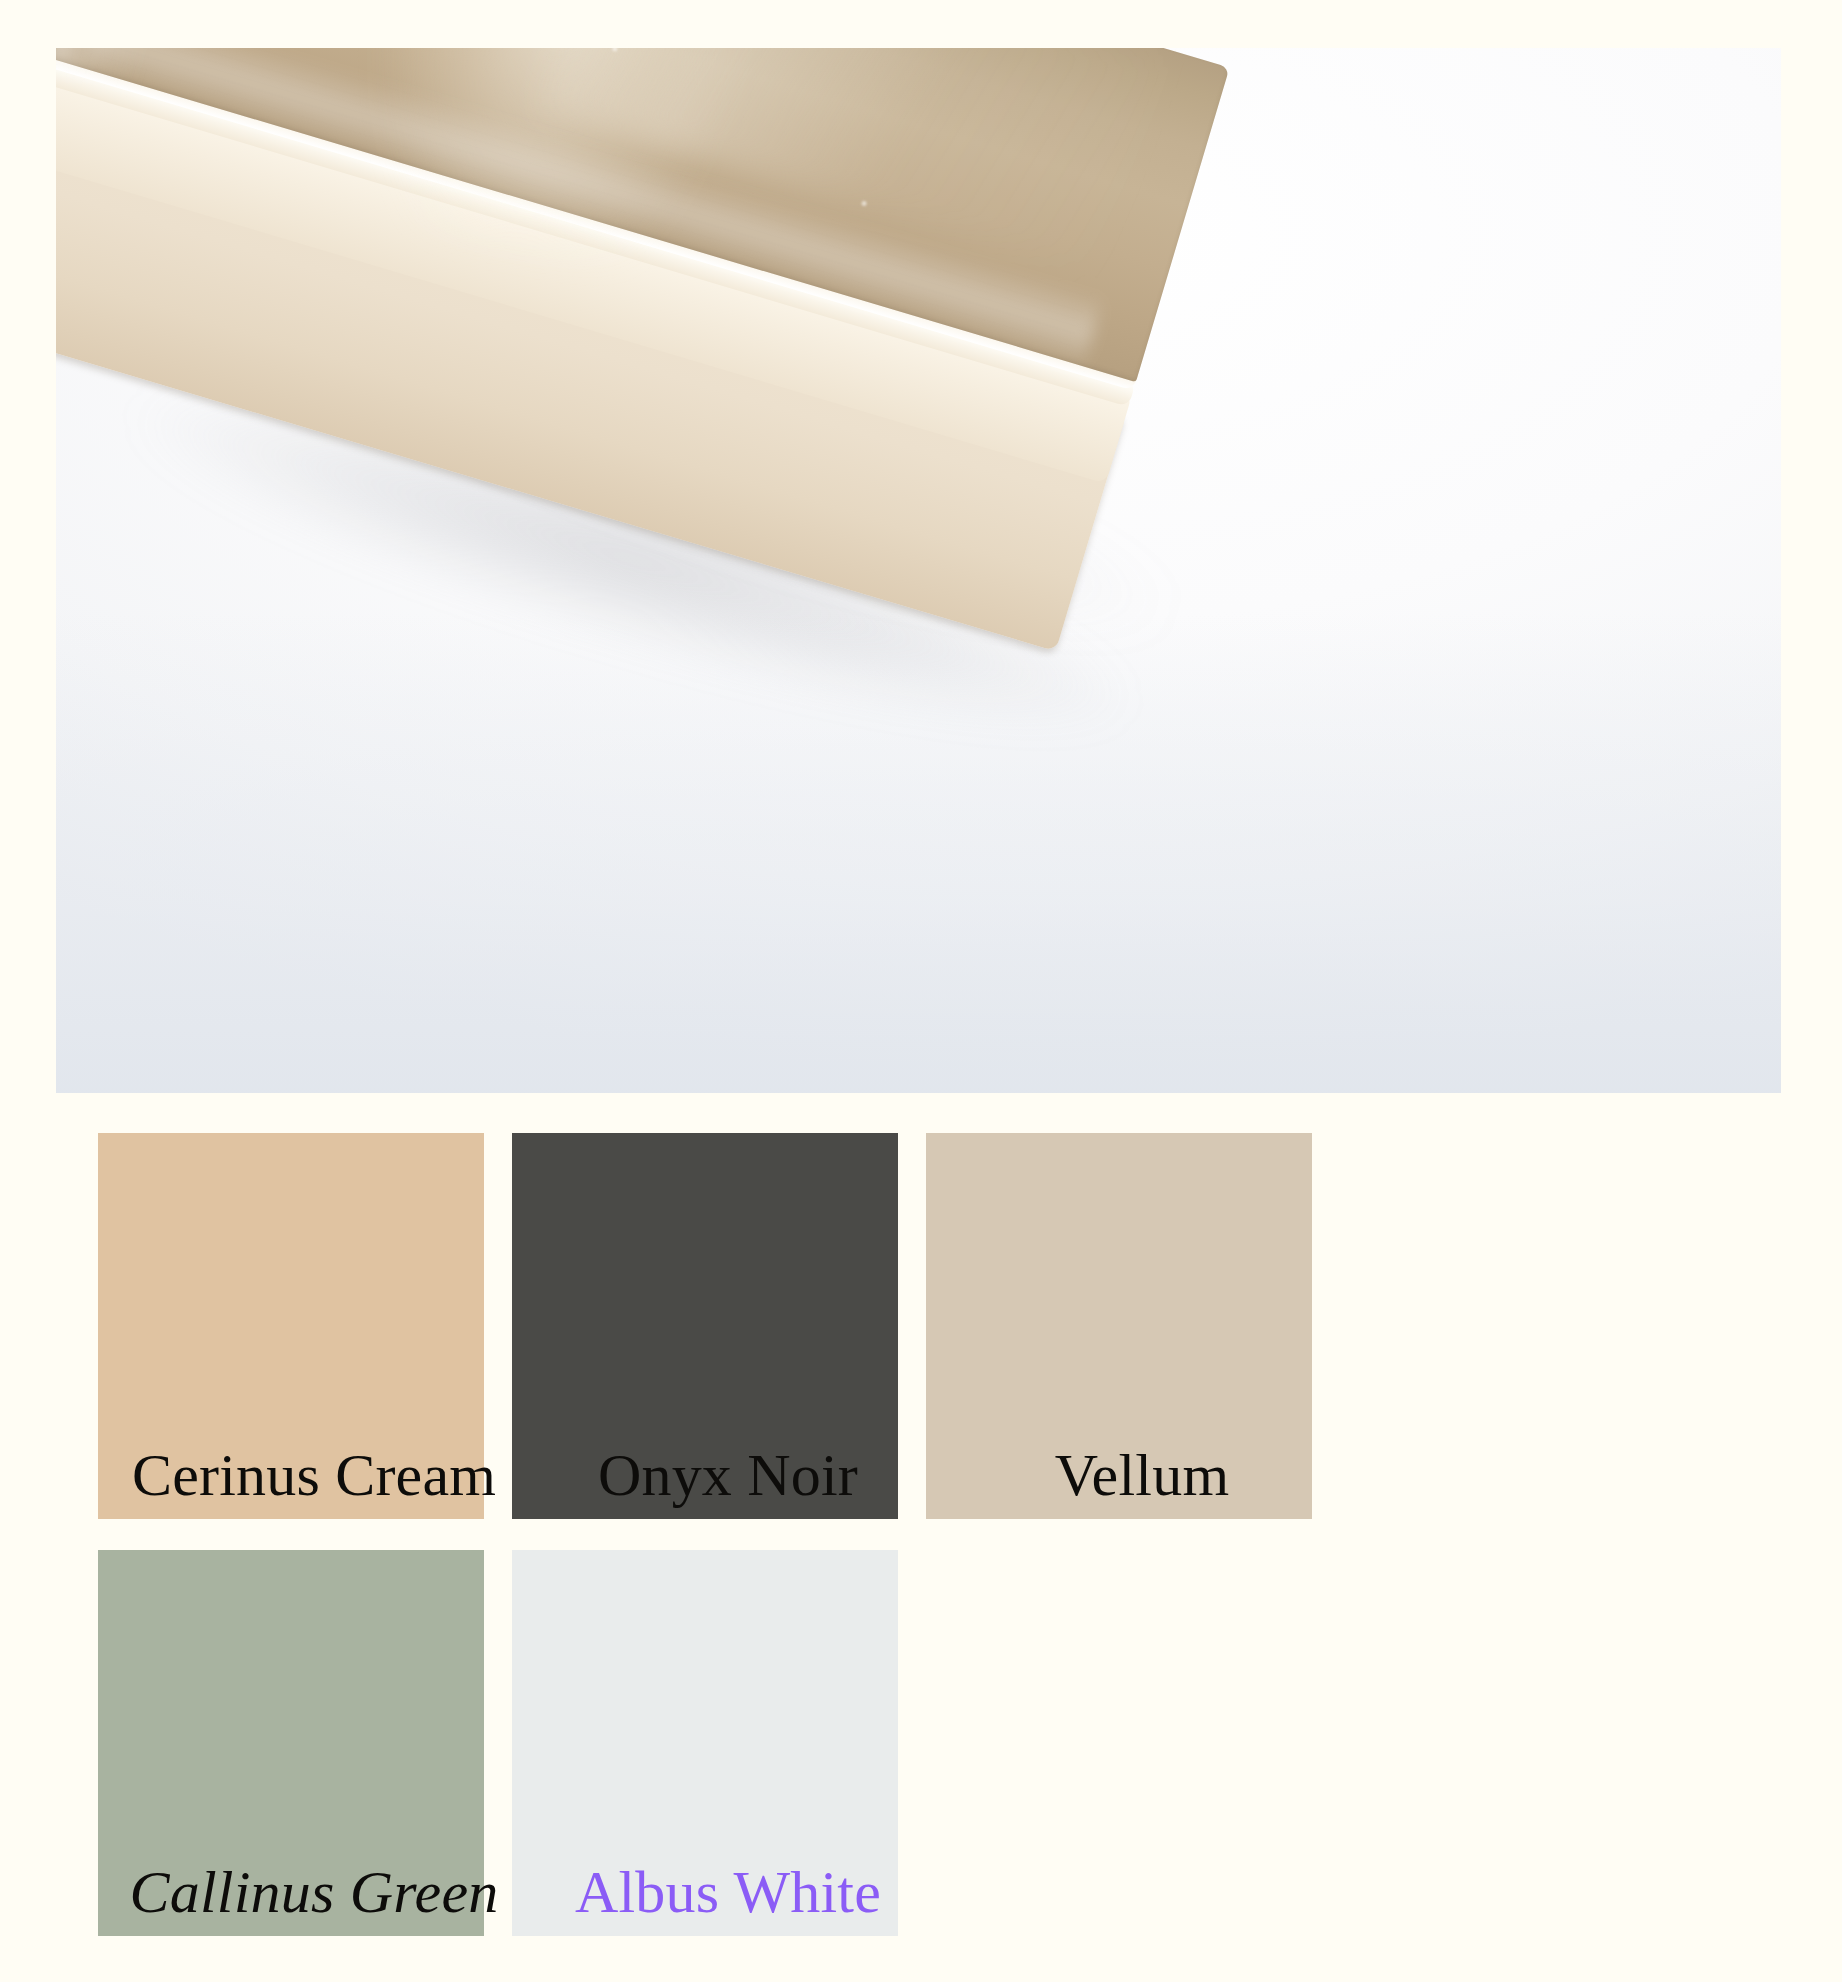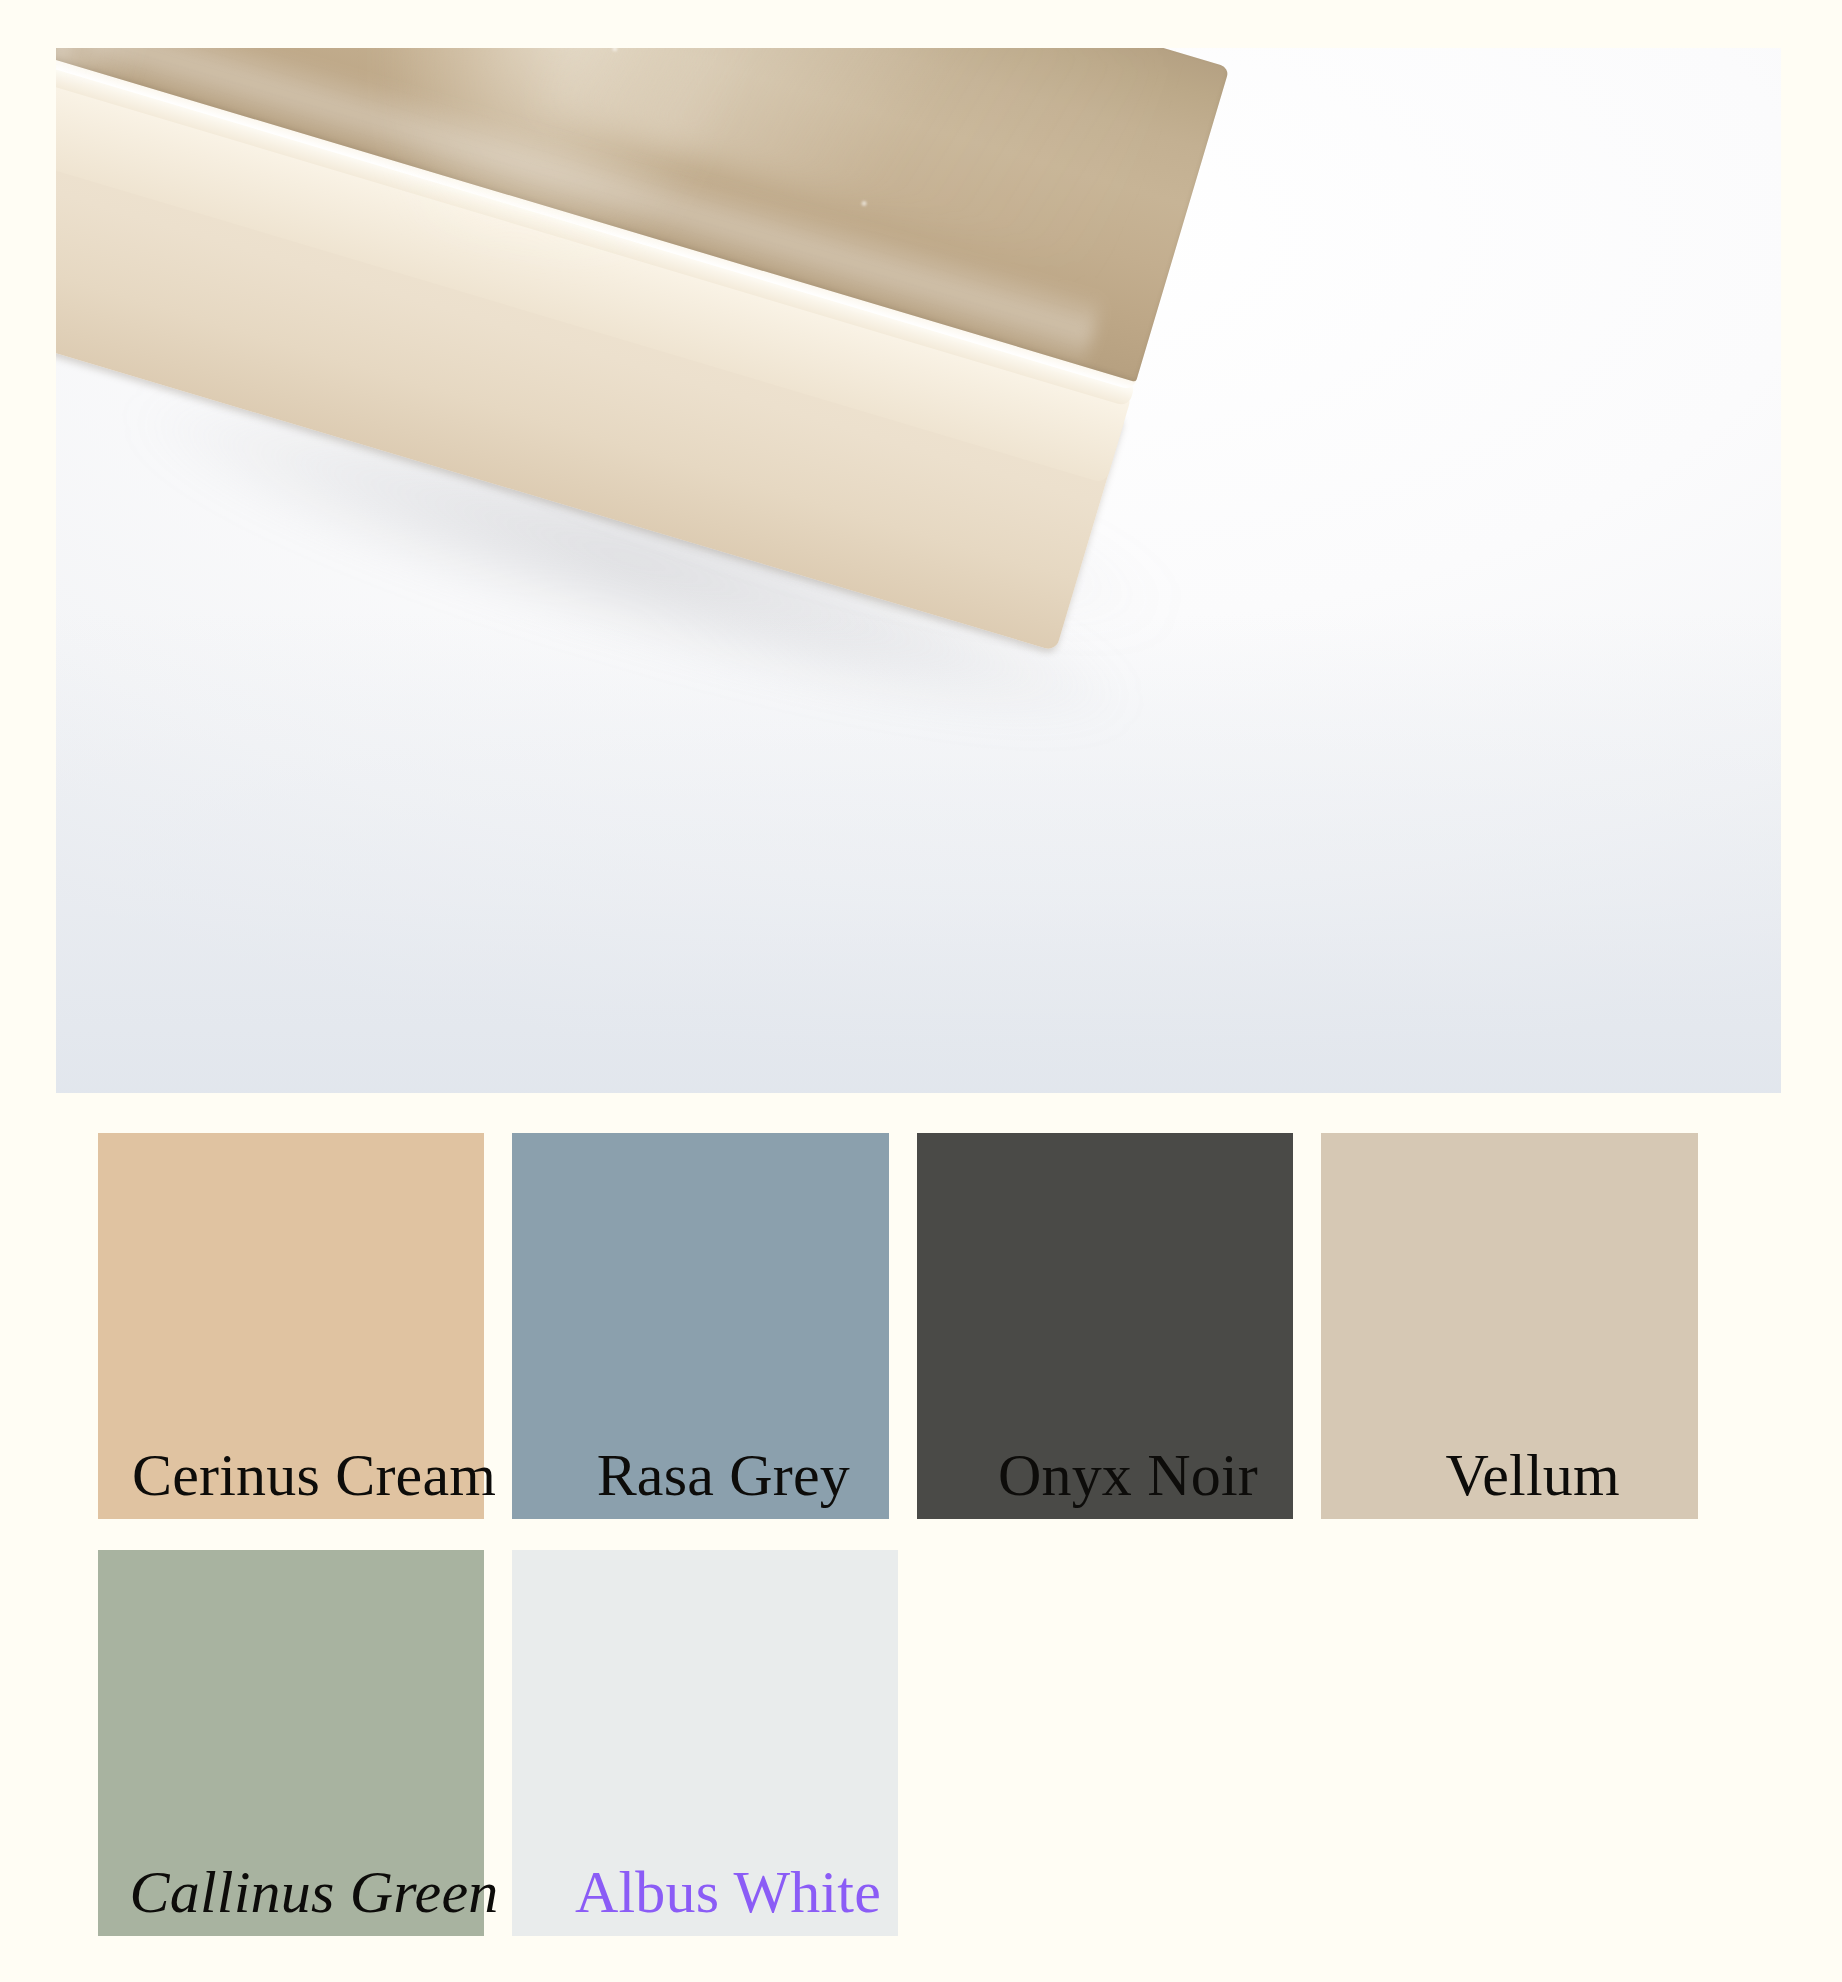--- a/index.html
+++ b/index.html
@@ -225,23 +225,20 @@
       </div>
     </div>
   </div>
 
   <div id="swatch-grid">
 
     <div class="swatch-row">
       <div class="swatch" style="background: rgb(224, 195, 161);">
         <span class="swatch-label" style="color: rgb(13, 12, 10);">Cerinus Cream</span>
       </div>
-      <div class="swatch" style="background: rgb(139, 160, 173);">
-        <span class="swatch-label" style="color: rgb(13, 12, 10);">Rasa Grey</span>
-      </div>
       <div class="swatch" style="background: rgb(74, 74, 71); text-align: right;">
         <span class="swatch-label" style="color: rgb(13, 12, 10);">Onyx Noir</span>
       </div>
       <div class="swatch" style="background: rgb(214, 200, 180); align-items: flex-end;">
         <span class="swatch-label" style="color: rgb(13, 12, 10);">Vellum</span>
       </div>
     </div>
 
     <div class="swatch-row">
       <div class="swatch" style="background: rgb(168, 179, 160); font-style: italic;">

